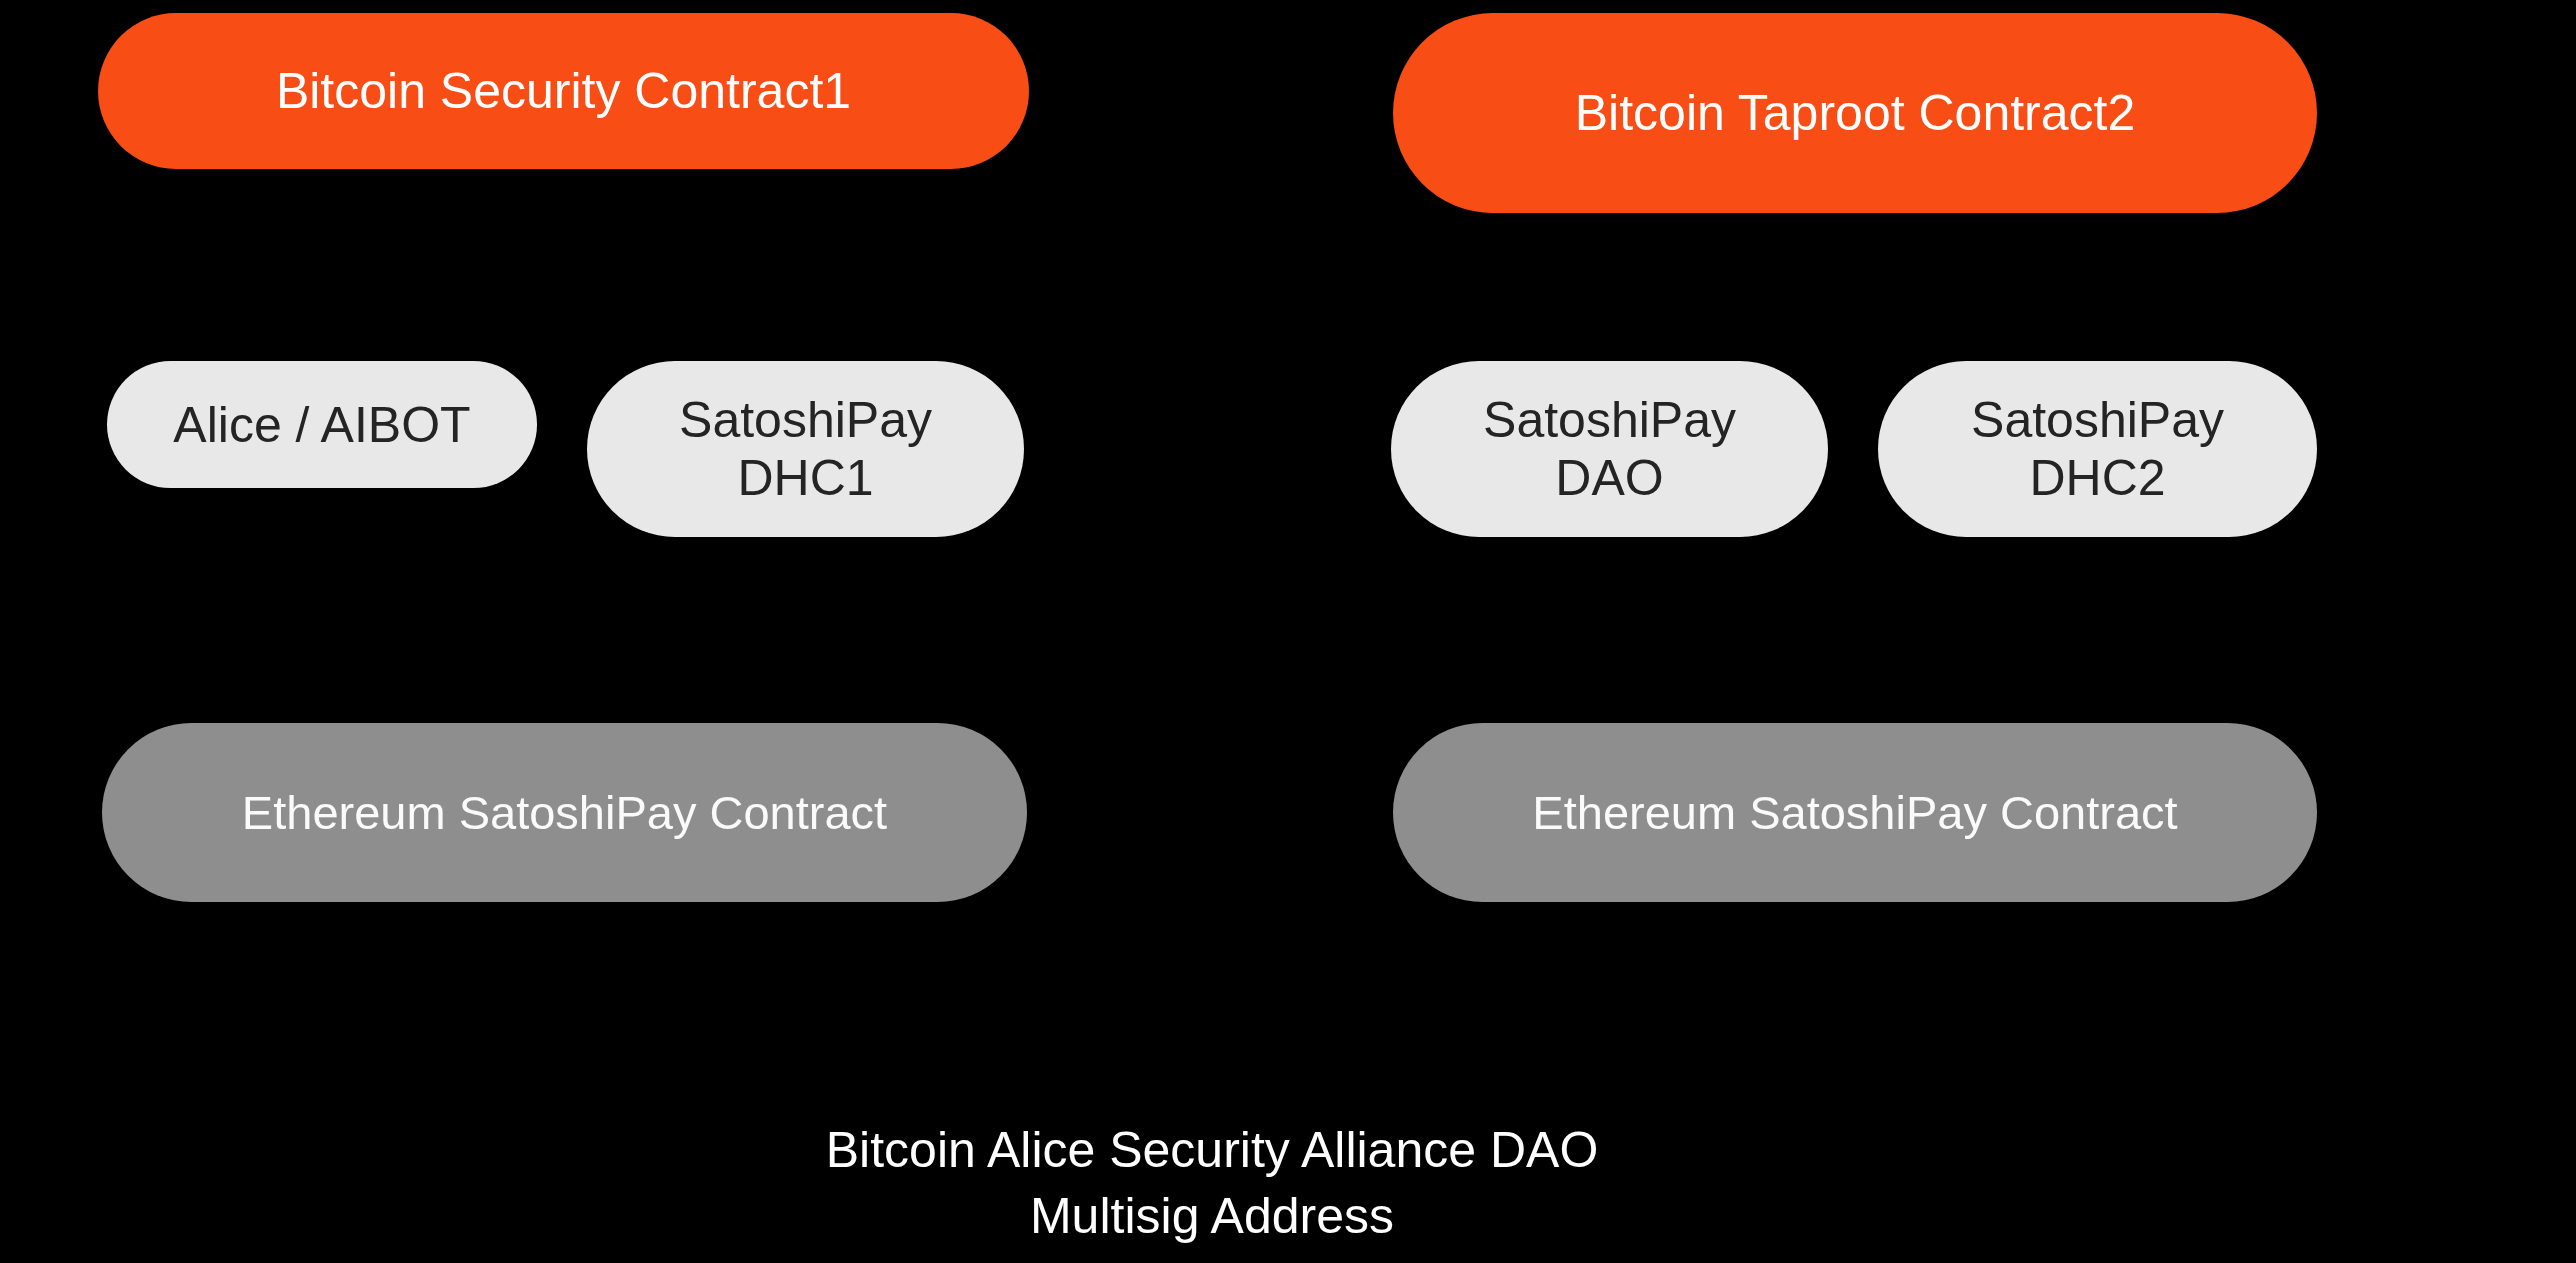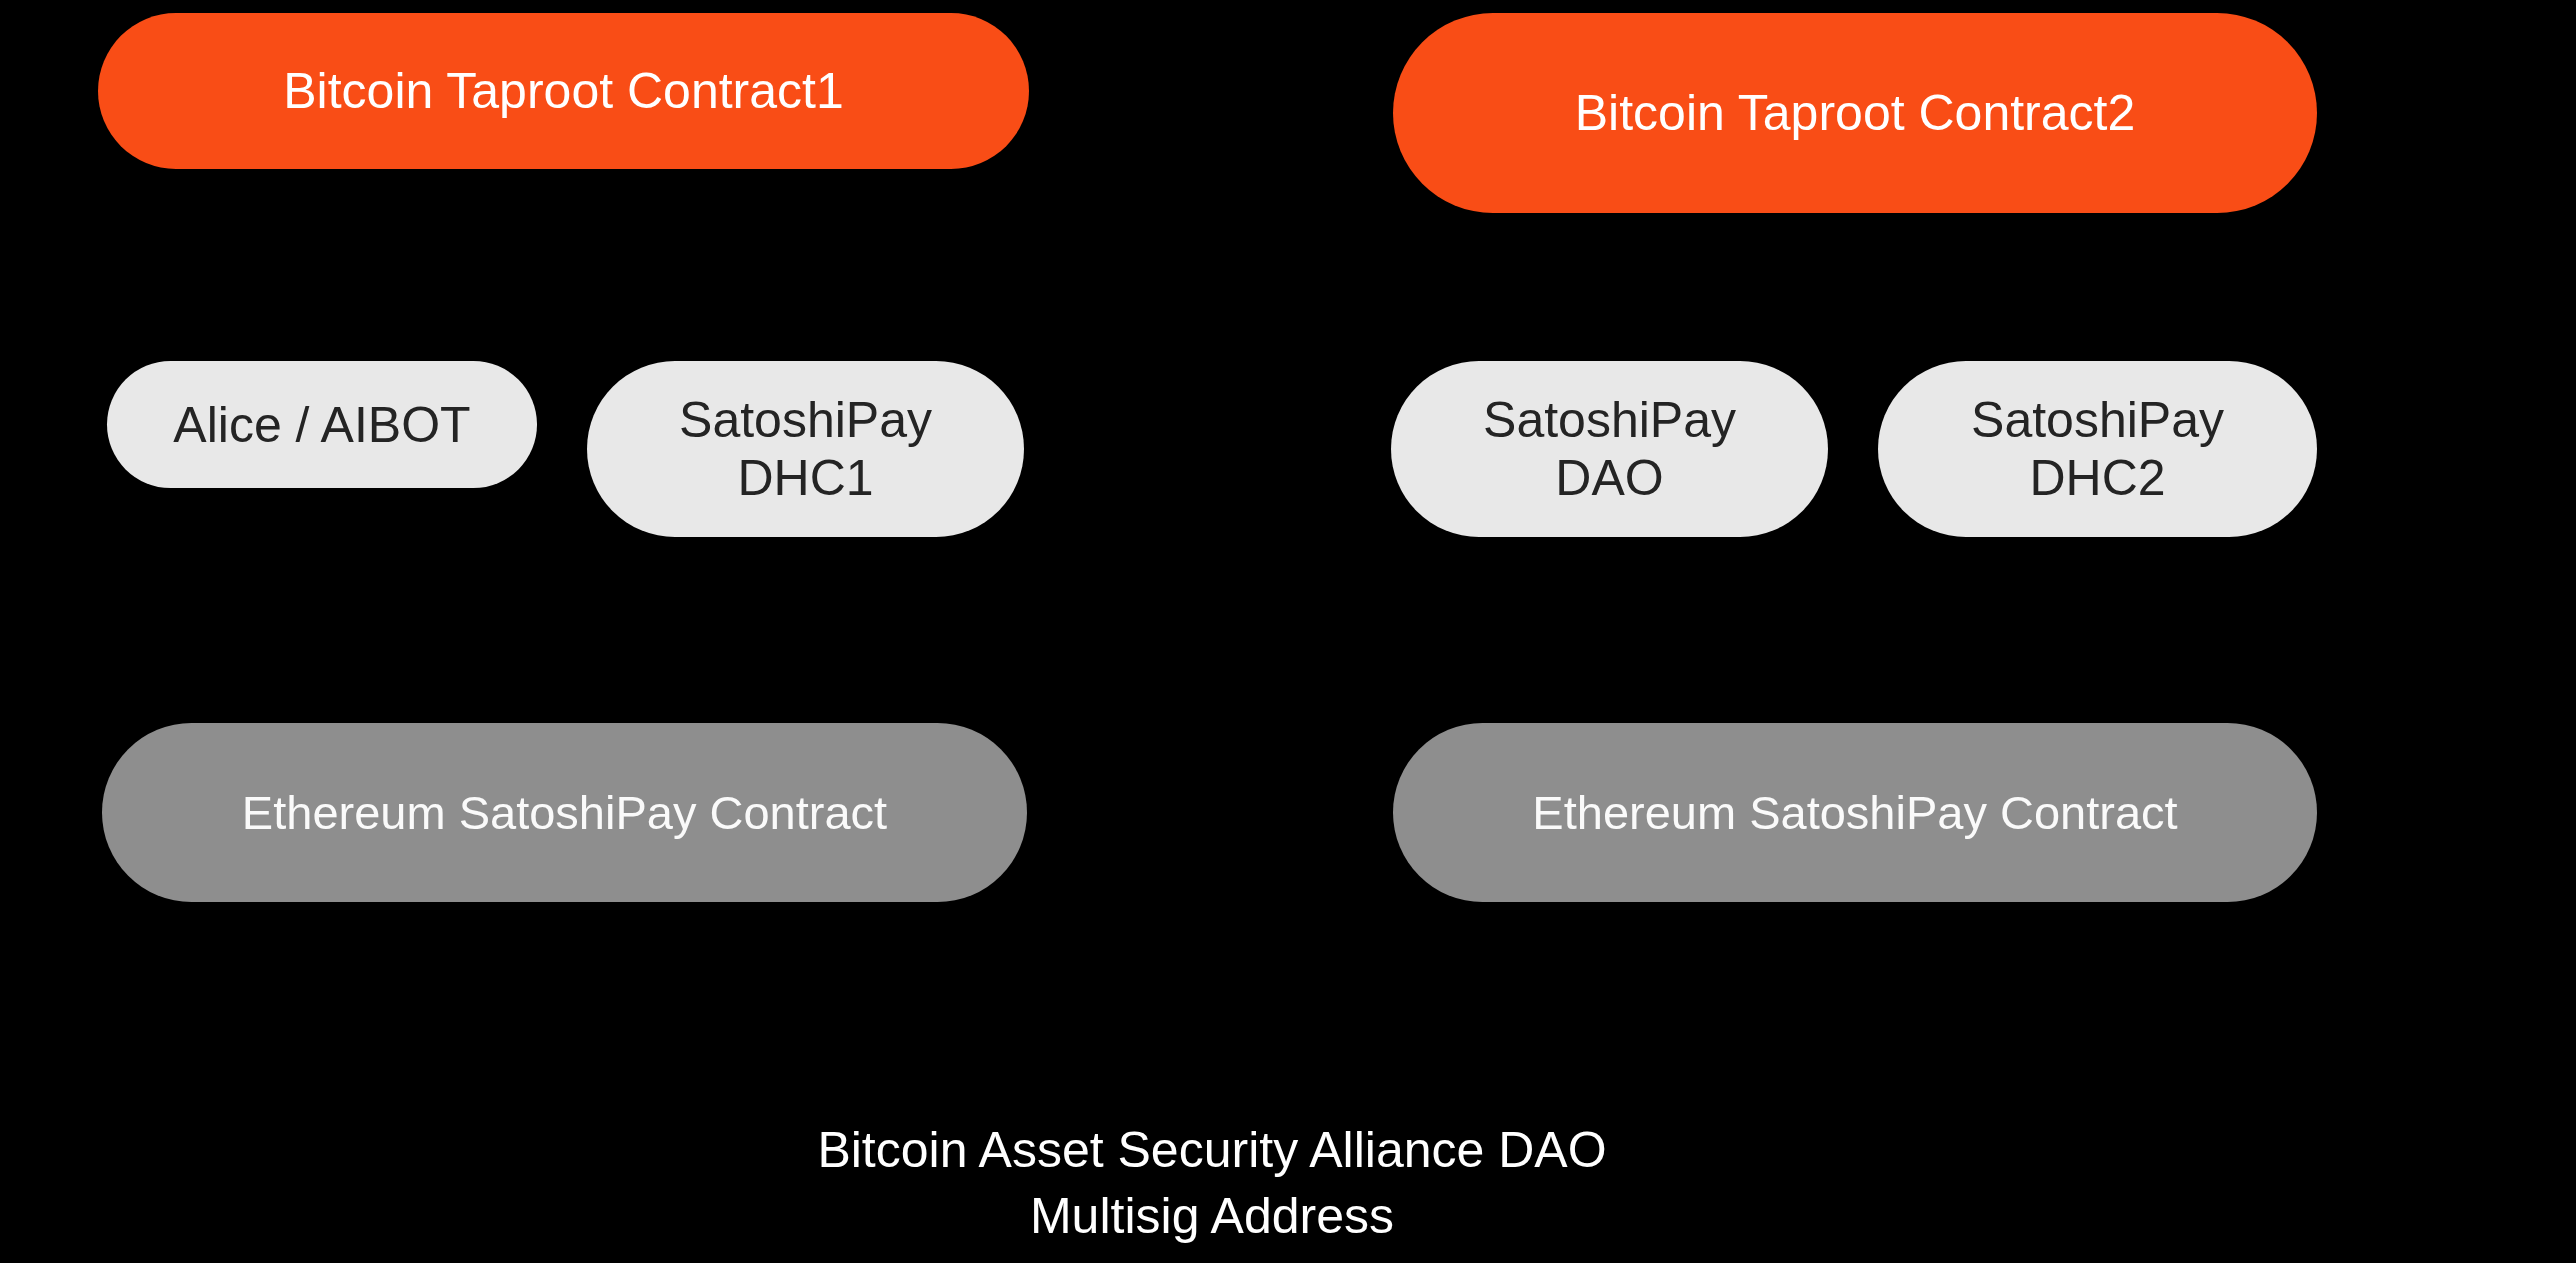--- a/index.html
+++ b/index.html
@@ -59,21 +59,21 @@
     font-size: 50px;
     line-height: 66px;
   }
 </style>
 </head>
 <body>
 
 <div class="canvas">
 
   <div class="pill taproot" style="left:98px; top:13px; width:931px; height:156px;">
-    <span>Bitcoin Taproot Contract1</span>
+    <span>Bitcoin Security Contract1</span>
   </div>
 
   <div class="pill taproot" style="left:1393px; top:13px; width:924px; height:200px;">
     <span>Bitcoin Taproot Contract2</span>
   </div>
 
   <div class="pill member" style="left:107px; top:361px; width:430px; height:127px;">
     <span>Alice / AIBOT</span>
     <span></span>
   </div>
@@ -95,18 +95,18 @@
 
   <div class="pill ethereum" style="left:102px; top:723px; width:925px; height:179px;">
     <span>Ethereum SatoshiPay Contract</span>
   </div>
 
   <div class="pill ethereum" style="left:1393px; top:723px; width:924px; height:179px;">
     <span>Ethereum SatoshiPay Contract</span>
   </div>
 
   <div class="footer">
-    <div>Bitcoin Asset Security Alliance DAO</div>
+    <div>Bitcoin Alice Security Alliance DAO</div>
     <div>Multisig Address</div>
   </div>
 
 </div>
 
 
 </body></html>

